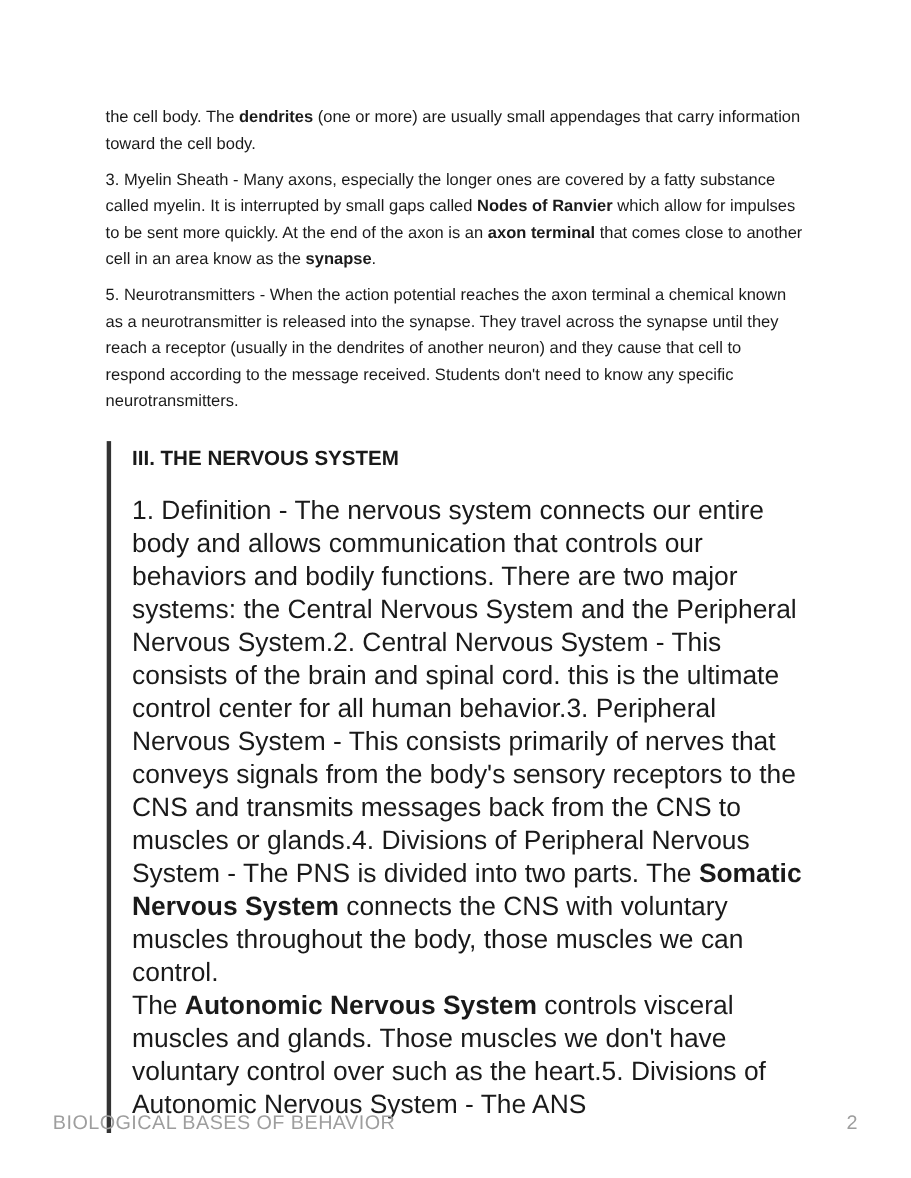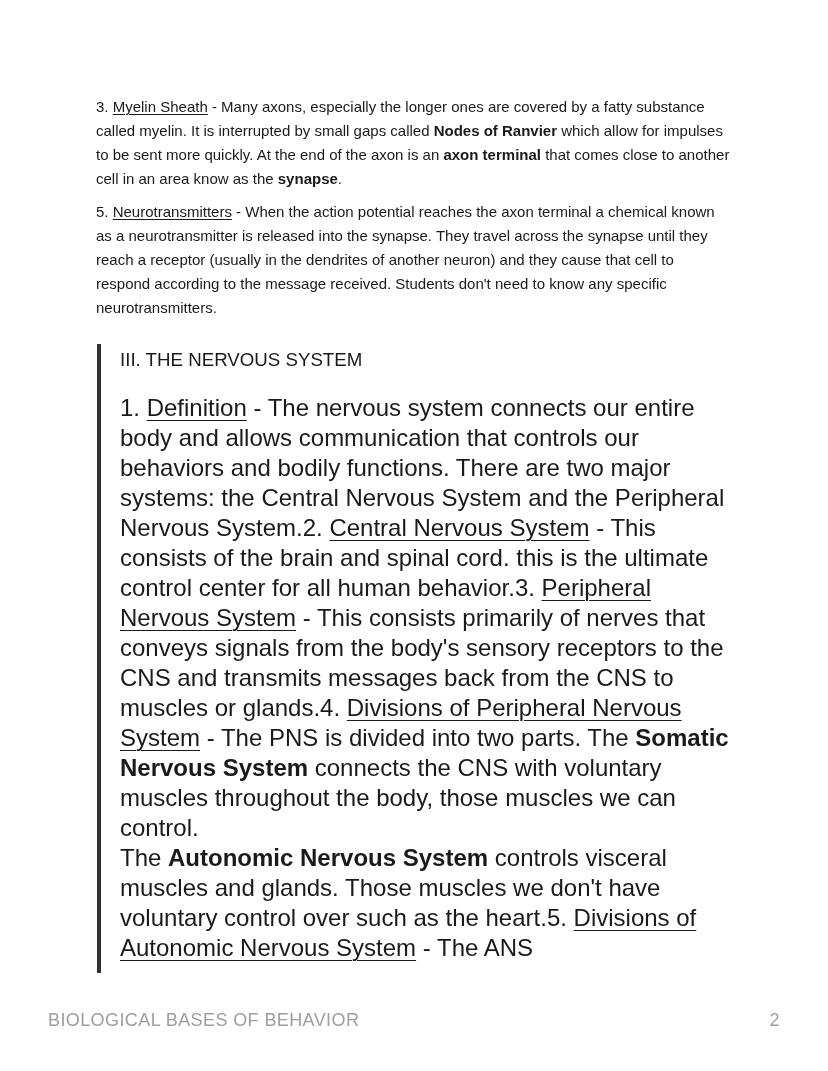--- a/index.html
+++ b/index.html
@@ -31,49 +31,50 @@
     margin: 0 0 9px 0;
   }
   .quote {
     margin: 24px 0 0 1px;
     border-left: 4px solid var(--quote_border);
     padding: 1px 0 10px 19px;
   }
   .quote-heading {
     font-size: 18.7px;
     line-height: 30px;
-    font-weight: 400;
+    font-weight: 700;
     margin: 0 0 18px 0;
   }
   .quote-block .rich-p {
     font-size: 24px;
     line-height: 30px;
     margin: 0;
   }
   .b { font-weight: bold; }
-  .u { text-decoration: underline; text-underline-offset: 0.16em; text-decoration-thickness: 1px; }
+  .u { text-underline-offset: 0.16em; text-decoration-thickness: 1px; }
   .footer {
     position: absolute;
     top: 1010px;
     left: 48px;
     width: 732px;
     display: flex;
     justify-content: space-between;
     align-items: center;
     font-size: 18px;
     letter-spacing: 0.4px;
     color: var(--footer_text);
   }
 </style>
 </head>
 <body>
 
 <div class="content">
 
   <div class="body-block">
+      <p class="rich-p"><span>the cell body. The </span><span class="b">dendrites</span><span> (one or more) are usually small appendages that carry information toward the cell body.</span></p>
       <p class="rich-p"><span>3. </span><span class="u">Myelin Sheath</span><span> - Many axons, especially the longer ones are covered by a fatty substance called myelin. It is interrupted by small gaps called </span><span class="b">Nodes of Ranvier</span><span> which allow for impulses to be sent more quickly. At the end of the axon is an </span><span class="b">axon terminal</span><span> that comes close to another cell in an area know as the </span><span class="b">synapse</span><span>.</span></p>
       <p class="rich-p"><span>5. </span><span class="u">Neurotransmitters</span><span> - When the action potential reaches the axon terminal a chemical known as a neurotransmitter is released into the synapse. They travel across the synapse until they reach a receptor (usually in the dendrites of another neuron) and they cause that cell to respond according to the message received. Students don't need to know any specific neurotransmitters.</span></p>
     </div>
 
   <blockquote class="quote">
     <p class="quote-heading">III. THE NERVOUS SYSTEM</p>
     <div class="quote-block">
         <p class="rich-p"><span>1. </span><span class="u">Definition</span><span> - The nervous system connects our entire body and allows communication that controls our behaviors and bodily functions. There are two major systems: the Central Nervous System and the Peripheral Nervous System.2. </span><span class="u">Central Nervous System</span><span> - This consists of the brain and spinal cord. this is the ultimate control center for all human behavior.3. </span><span class="u">Peripheral Nervous System</span><span> - This consists primarily of nerves that conveys signals from the body's sensory receptors to the CNS and transmits messages back from the CNS to muscles or glands.4. </span><span class="u">Divisions of Peripheral Nervous System</span><span> - The PNS is divided into two parts. The </span><span class="b">Somatic Nervous System</span><span> connects the CNS with voluntary muscles throughout the body, those muscles we can control.</span><br><span>The </span><span class="b">Autonomic Nervous System</span><span> controls visceral muscles and glands. Those muscles we don't have voluntary control over such as the heart.5. </span><span class="u">Divisions of Autonomic Nervous System</span><span> - The ANS</span></p>
       </div>
   </blockquote>

